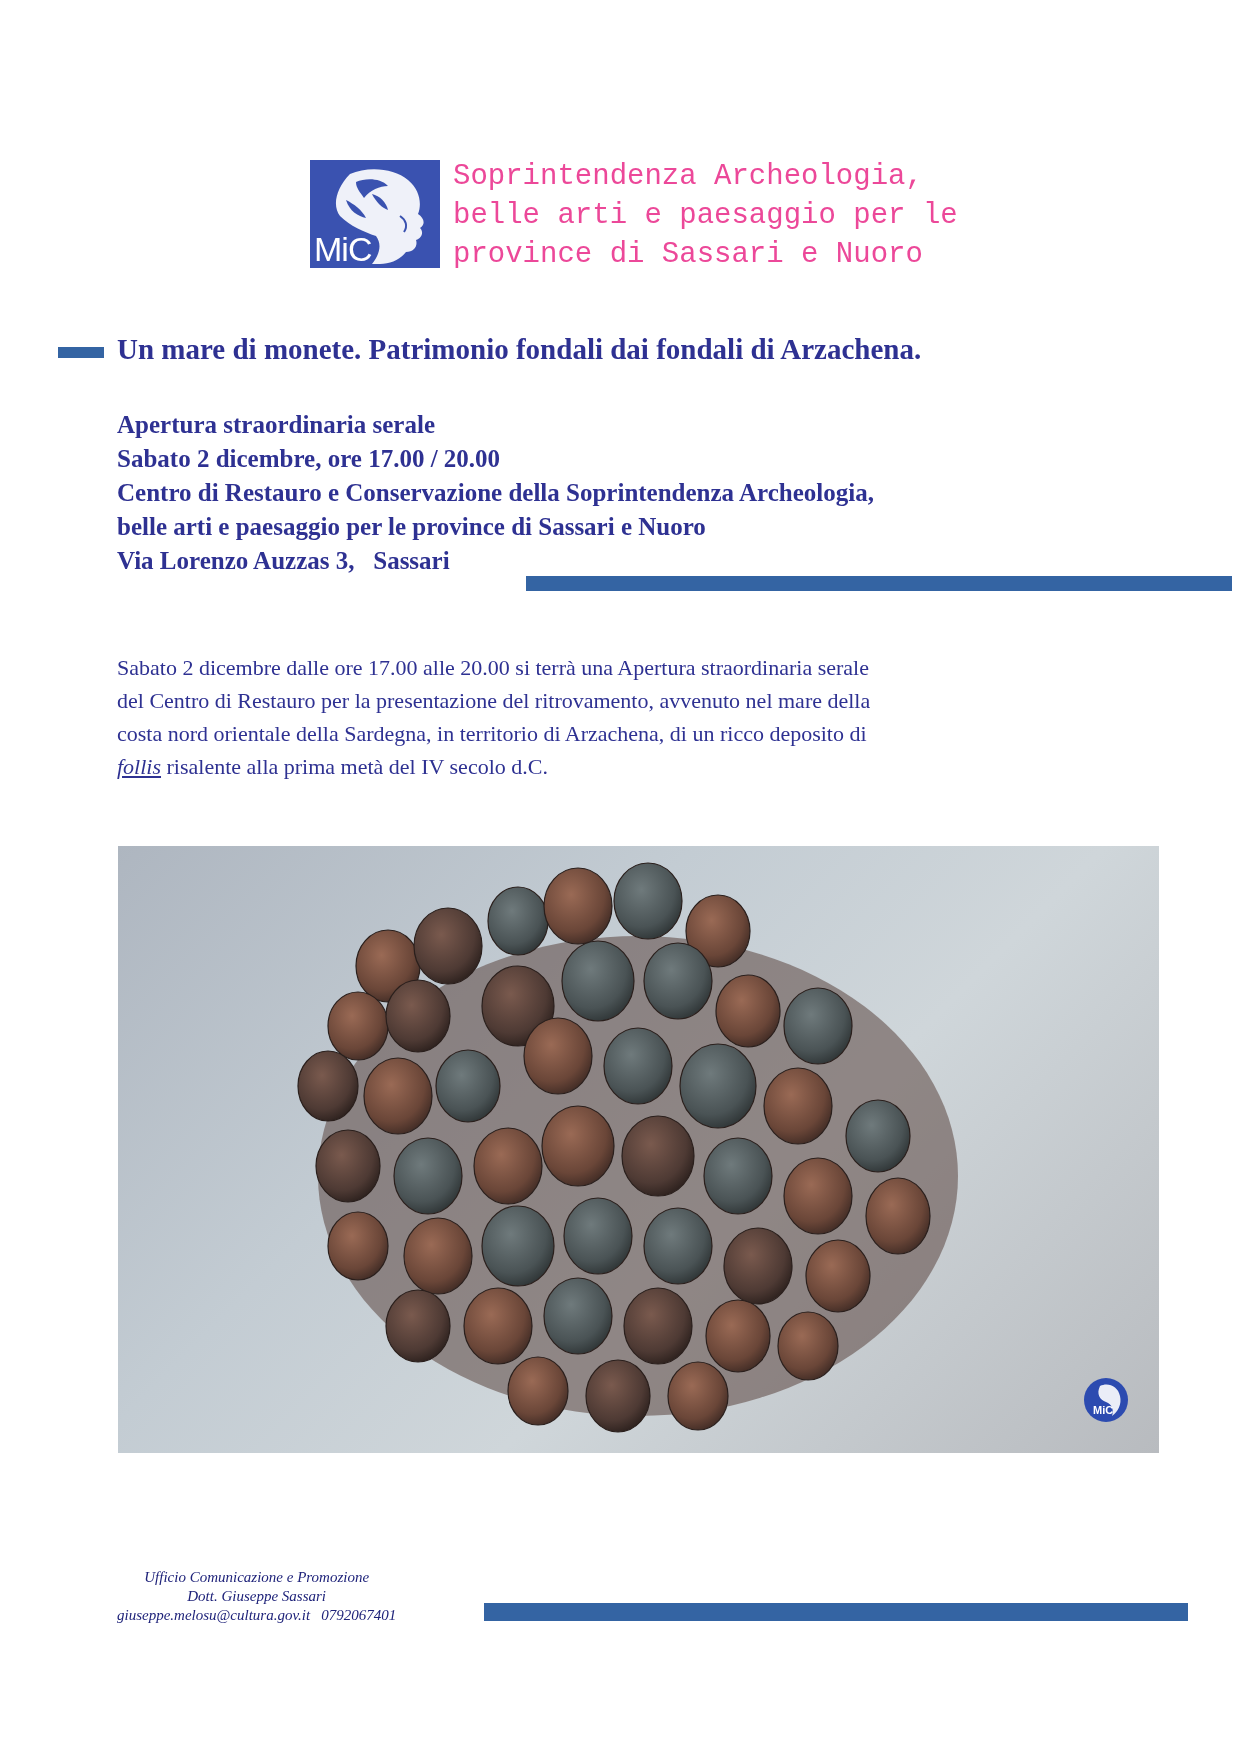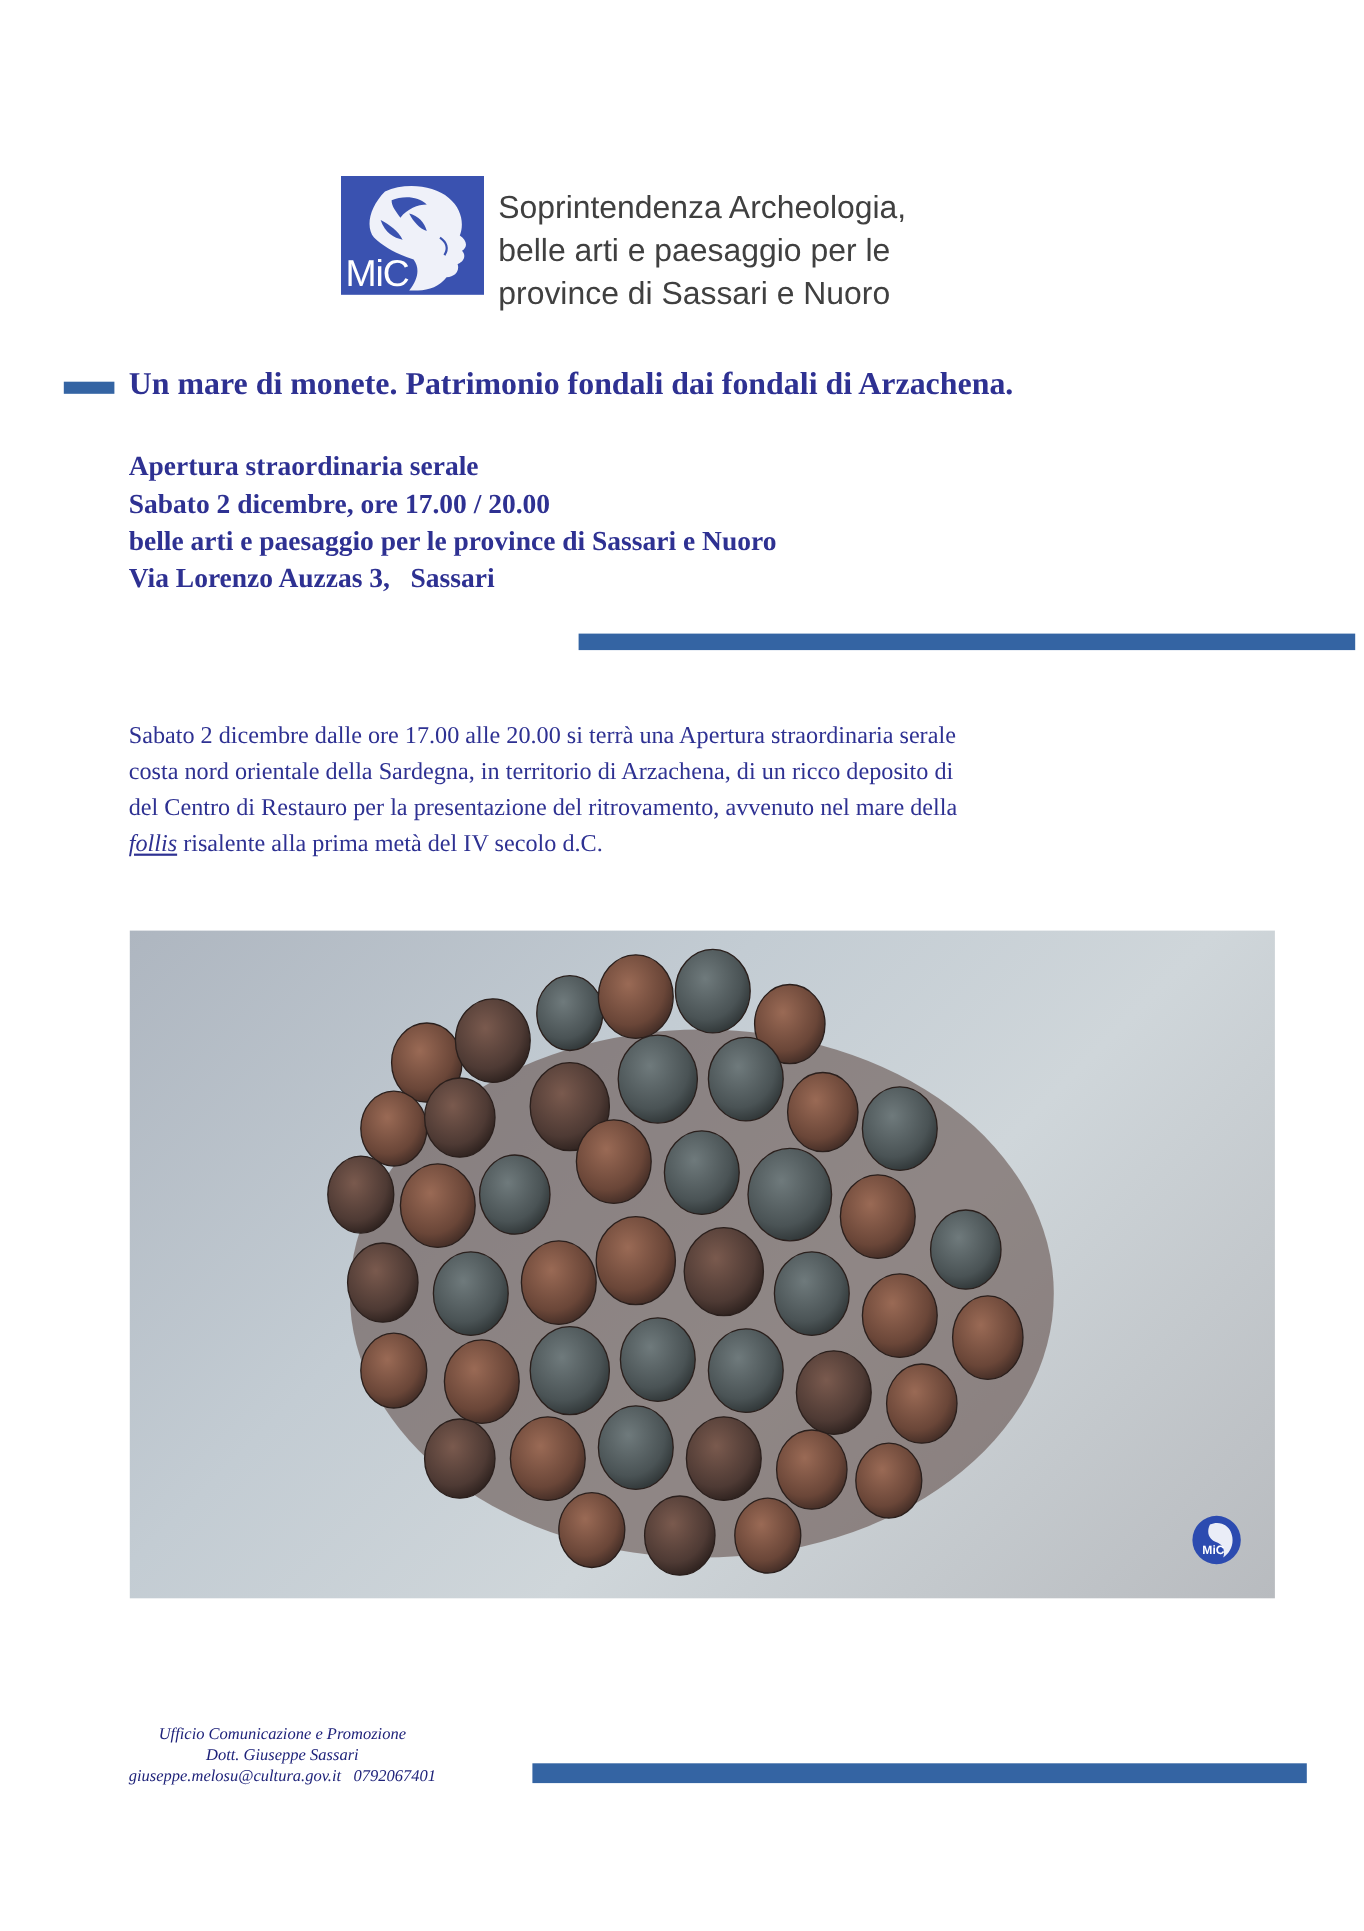--- a/index.html
+++ b/index.html
@@ -15,23 +15,23 @@
       left: 310px; top: 160px; width: 130px; height: 108px;
       background: #3a52b0; overflow: hidden;
     }
     .logo-box svg { position: absolute; left: 0; top: 0; }
     .logo-mic {
       position: absolute; left: 4px; bottom: 2px;
       font-family: "Liberation Sans", "DejaVu Sans", sans-serif;
       color: #ffffff; font-size: 34px; letter-spacing: -1px; line-height: 1;
     }
     .logo-text {
-      left: 453px; top: 170px; width: 460px;
-      font-family: Liberation Sans, sans-serif;
-      font-size: 29px; line-height: 39px; color: #404040;
+      left: 453px; top: 157px; width: 460px;
+      font-family: Liberation Mono, monospace;
+      font-size: 29px; line-height: 39px; color: #ec4899;
     }
     .logo-text div { white-space: nowrap; }
 
     
     .title-bar { left: 58px; top: 347px; width: 46px; height: 11px; background: #3464a3; }
     .title {
       left: 117px; top: 333px; font-weight: bold; font-size: 29px;
       white-space: nowrap; color: #2e3192;
     }
 
@@ -93,29 +93,30 @@
   <div>belle arti e paesaggio per le</div>
   <div>province di Sassari e Nuoro</div>
 </div>
 
 <div class="abs title-bar"></div>
 <div class="abs title">Un mare di monete. Patrimonio fondali dai fondali di Arzachena.</div>
 
 <div class="abs info">
   <div>Apertura straordinaria serale</div>
   <div>Sabato 2 dicembre, ore 17.00 / 20.00</div>
+  <div>Centro di Restauro e Conservazione della Soprintendenza Archeologia,</div>
   <div>belle arti e paesaggio per le province di Sassari e Nuoro</div>
   <div>Via Lorenzo Auzzas 3,   Sassari</div>
 </div>
 <div class="abs info-bar"></div>
 
 <div class="abs body-text">
   <div>Sabato 2 dicembre dalle ore 17.00 alle 20.00 si terrà una Apertura straordinaria serale</div>
+  <div>del Centro di Restauro per la presentazione del ritrovamento, avvenuto nel mare della</div>
   <div>costa nord orientale della Sardegna, in territorio di Arzachena, di un ricco deposito di</div>
-  <div>del Centro di Restauro per la presentazione del ritrovamento, avvenuto nel mare della</div>
   <div><i>follis</i><span> risalente alla prima metà del IV secolo d.C.</span></div>
 </div>
 
 <div class="abs photo">
   <svg width="1041" height="607" viewBox="0 0 1041 607">
     <defs>
       <radialGradient id="cB" cx="40%" cy="35%" r="70%">
         <stop offset="0%" stop-color="#9a6a55"></stop>
         <stop offset="70%" stop-color="#6a4638"></stop>
         <stop offset="100%" stop-color="#3e2a24"></stop>

